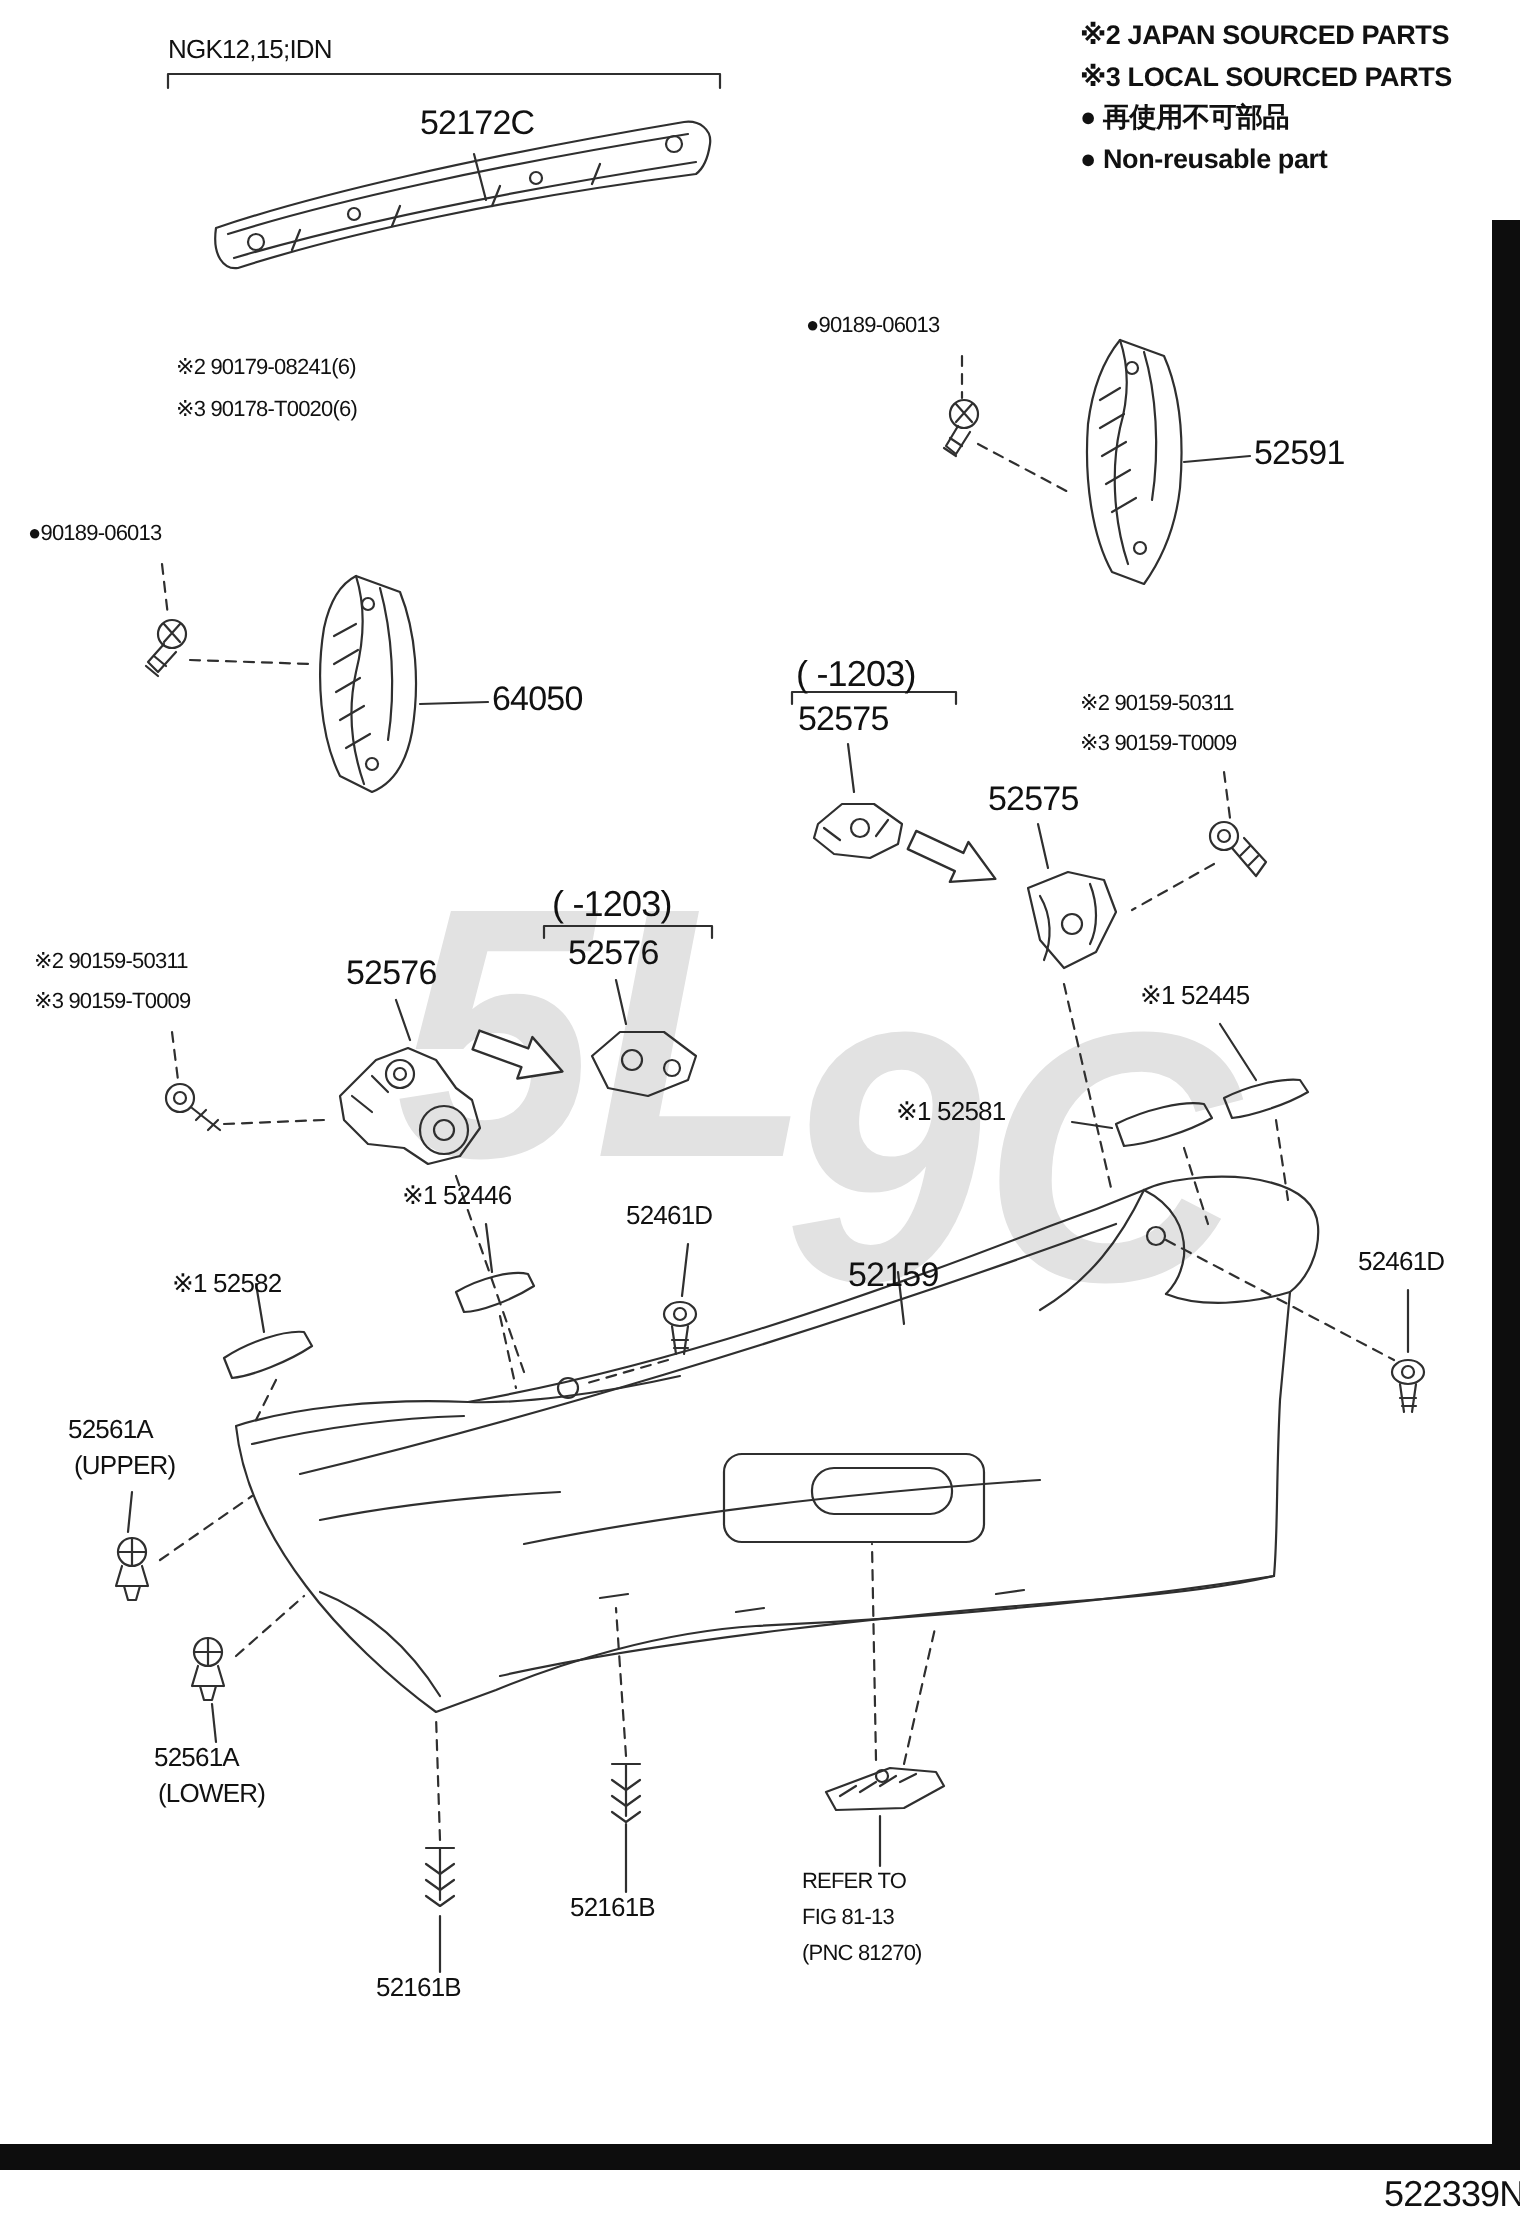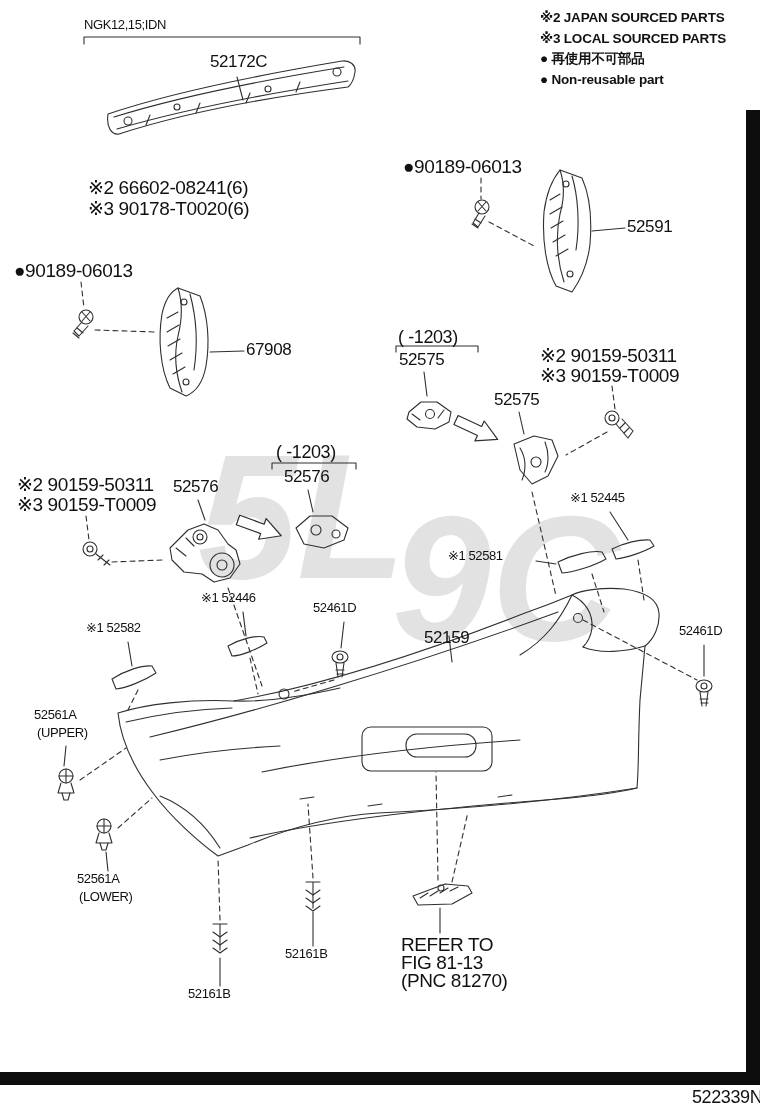--- a/index.html
+++ b/index.html
@@ -7,21 +7,21 @@
   body {
     width:760px; height:1112px; position:relative; overflow:hidden;
     font-family:"Liberation Sans","DejaVu Sans",sans-serif; color:#111;
   }
   .label {
     position:absolute; font-weight:normal; white-space:nowrap;
     letter-spacing:-0.4px; line-height:1.1;
   }
   .fs17 { font-size:17px; }
   .fs16 { font-size:13px; }
-  .fs15 { font-size:19px; }
+  .fs15 { font-size:11px; }
   .fs13 { font-size:13px; }
   .fs12 { font-size:18px; }
   .legend {
     position:absolute; left:540px; top:8px; font-size:13.5px;
     font-weight:bold; line-height:20.5px; letter-spacing:-0.2px;
   }
   .bar-right { position:absolute; left:746px; top:110px; width:14px; height:975px; background:#0d0d0d; }
   .bar-bottom { position:absolute; left:0; top:1072px; width:760px; height:13px; background:#0d0d0d; }
   svg.art { position:absolute; left:0; top:0; }
   svg.art path, svg.art line, svg.art circle, svg.art rect, svg.art ellipse {
@@ -254,45 +254,45 @@
   <div class="label fs17" style="left:210px;top:53px">52172C</div>
 
   <div class="legend">
     <div>※2 JAPAN SOURCED PARTS</div>
     <div>※3 LOCAL SOURCED PARTS</div>
     <div>● 再使用不可部品</div>
     <div>● Non-reusable part</div>
   </div>
 
   <div class="label fs15" style="left:403px;top:157px">●90189-06013</div>
-  <div class="label fs15" style="left:88px;top:178px">※2 66602-08241(6)</div>
+  <div class="label fs15" style="left:88px;top:178px">※2 90179-08241(6)</div>
   <div class="label fs15" style="left:88px;top:199px">※3 90178-T0020(6)</div>
   <div class="label fs17" style="left:627px;top:218px">52591</div>
   <div class="label fs15" style="left:14px;top:261px">●90189-06013</div>
-  <div class="label fs17" style="left:246px;top:341px">67908</div>
+  <div class="label fs17" style="left:246px;top:341px">64050</div>
 
   <div class="label fs12" style="left:398px;top:328px">( -1203)</div>
   <div class="label fs17" style="left:399px;top:351px">52575</div>
   <div class="label fs15" style="left:540px;top:346px">※2 90159-50311</div>
   <div class="label fs15" style="left:540px;top:366px">※3 90159-T0009</div>
   <div class="label fs17" style="left:494px;top:391px">52575</div>
 
   <div class="label fs12" style="left:276px;top:443px">( -1203)</div>
   <div class="label fs17" style="left:284px;top:468px">52576</div>
   <div class="label fs15" style="left:17px;top:475px">※2 90159-50311</div>
   <div class="label fs15" style="left:17px;top:495px">※3 90159-T0009</div>
   <div class="label fs17" style="left:173px;top:478px">52576</div>
 
   <div class="label fs16" style="left:570px;top:491px">※1 52445</div>
   <div class="label fs16" style="left:448px;top:549px">※1 52581</div>
   <div class="label fs16" style="left:201px;top:591px">※1 52446</div>
   <div class="label fs16" style="left:313px;top:601px">52461D</div>
   <div class="label fs17" style="left:424px;top:629px">52159</div>
   <div class="label fs16" style="left:679px;top:624px">52461D</div>
-  <div class="label fs16" style="left:86px;top:621px">※1 52582</div>
+  <div class="label fs16" style="left:86px;top:635px">※1 52582</div>
 
   <div class="label fs16" style="left:34px;top:708px">52561A</div>
   <div class="label fs13" style="left:37px;top:726px">(UPPER)</div>
   <div class="label fs16" style="left:77px;top:872px">52561A</div>
   <div class="label fs13" style="left:79px;top:890px">(LOWER)</div>
 
   <div class="label fs16" style="left:285px;top:947px">52161B</div>
   <div class="label fs15" style="left:401px;top:935px">REFER TO</div>
   <div class="label fs15" style="left:401px;top:953px">FIG 81-13</div>
   <div class="label fs15" style="left:401px;top:971px">(PNC 81270)</div>

